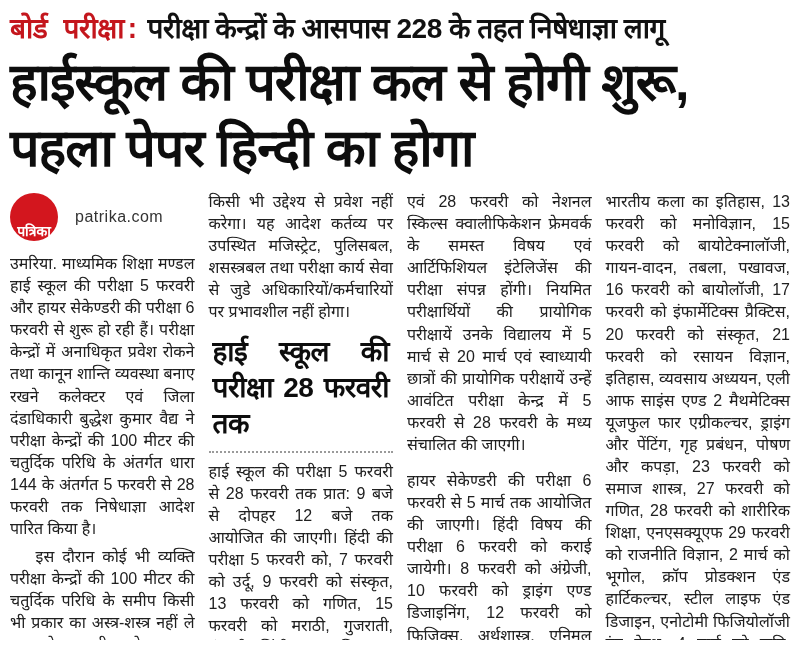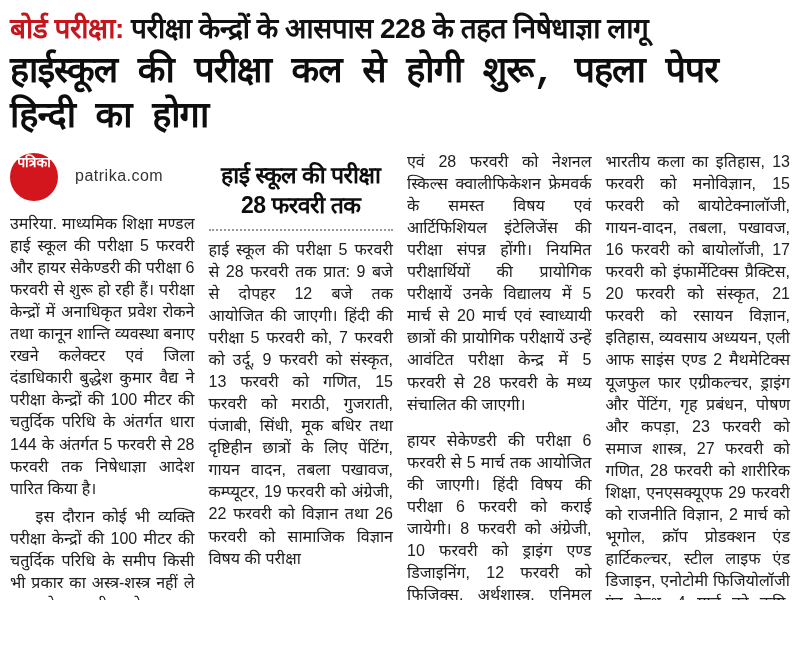--- a/index.html
+++ b/index.html
@@ -18,31 +18,30 @@
 
   
   .kicker {
     padding: 8px 10px 2px 10px;
     font-size: 28px;
     font-weight: bold;
     letter-spacing: -0.5px;
     white-space: nowrap;
     color: #111111;
   }
-  .kicker .hl { color: #c4161d; }
+  .kicker .hl { color: #c4161d; font-family: Liberation Mono, monospace; }
 
   
   .headline {
     padding: 2px 10px 4px 10px;
-    font-size: 36px;
+    font-size: 52px;
     line-height: 1.26;
     font-weight: 800;
     color: #0d0d0d;
     letter-spacing: -1px;
-    font-family: Liberation Mono, monospace;
   }
 
   
   .cols {
     display: flex;
     gap: 14px;
     padding: 6px 10px 0 10px;
     height: 455px;
     overflow: hidden;
   }
@@ -65,21 +64,21 @@
     gap: 9px;
     margin: 2px 0 12px 0;
   }
   .logo-circle {
     flex: 0 0 auto;
     width: 48px;
     height: 48px;
     border-radius: 50%;
     background: #d3161e;
     display: flex;
-    align-items: flex-start;
+    align-items: flex-end;
     justify-content: center;
   }
   .logo-circle span {
     color: #ffffff;
     font-weight: bold;
     font-size: 14px;
     white-space: nowrap;
   }
   .byline-text { font-size: 14px; color: #2a2a2a; line-height: 1.3; }
   .byline-text .network {
@@ -92,23 +91,22 @@
   .byline-text .site {
     display: block;
     font-size: 16px;
     letter-spacing: 0.5px;
     color: #333333;
     margin-left: 8px;
   }
 
   
   .subhead {
-    font-size: 23px;
+    font-size: 28px;
     font-weight: 800;
-    text-align: center;
     line-height: 1.3;
     color: #0d0d0d;
     margin: 10px 0 0 0;
     padding: 0 4px 8px 4px;
     border-bottom: 2px dotted #9a9a9a;
     letter-spacing: -0.5px;
   }
   .subhead-gap { height: 8px; }
 </style>
 </head>
@@ -131,20 +129,21 @@
         </div>
         <div class="byline-text">
           <span class="site">patrika.com</span>
         </div>
       </div>
       <p><span class="dateline">उमरिया.</span><span> माध्यमिक शिक्षा मण्डल हाई स्कूल की परीक्षा 5 फरवरी और हायर सेकेण्डरी की परीक्षा 6 फरवरी से शुरू हो रही हैं। परीक्षा केन्द्रों में अनाधिकृत प्रवेश रोकने तथा कानून शान्ति व्यवस्था बनाए रखने कलेक्टर एवं जिला दंडाधिकारी बुद्धेश कुमार वैद्य ने परीक्षा केन्द्रों की 100 मीटर की चतुर्दिक परिधि के अंतर्गत धारा 144 के अंतर्गत 5 फरवरी से 28 फरवरी तक निषेधाज्ञा आदेश पारित किया है।</span></p>
       <p class="indent">इस दौरान कोई भी व्यक्ति परीक्षा केन्द्रों की 100 मीटर की चतुर्दिक परिधि के समीप किसी भी प्रकार का अस्त्र-शस्त्र नहीं ले जा सकेगा। परीक्षा केन्द्र स्थल तथा उसके 100 मीटर की परिधि के अंदर ड्यूटी में तैनात कर्मियों के अलावा कोई भी व्यक्ति</p>
     </div>
 
     <div class="col">
+      <p>किसी भी उद्देश्य से प्रवेश नहीं करेगा। यह आदेश कर्तव्य पर उपस्थित मजिस्ट्रेट, पुलिसबल, शसस्त्रबल तथा परीक्षा कार्य सेवा से जुडे अधिकारियों/कर्मचारियों पर प्रभावशील नहीं होगा।</p>
       <h2 class="subhead">हाई स्कूल की परीक्षा 28 फरवरी तक</h2>
       <div class="subhead-gap"></div>
       <p>हाई स्कूल की परीक्षा 5 फरवरी से 28 फरवरी तक प्रात: 9 बजे से दोपहर 12 बजे तक आयोजित की जाएगी। हिंदी की परीक्षा 5 फरवरी को, 7 फरवरी को उर्दू,  9 फरवरी को संस्कृत, 13 फरवरी को गणित, 15 फरवरी को मराठी, गुजराती, पंजाबी, सिंधी, मूक बधिर तथा दृष्टिहीन छात्रों के लिए पेंटिंग, गायन वादन, तबला पखावज, कम्प्यूटर, 19 फरवरी को अंग्रेजी, 22 फरवरी को विज्ञान तथा 26 फरवरी को सामाजिक विज्ञान विषय की परीक्षा</p>
     </div>
 
     <div class="col">
       <p>एवं 28 फरवरी को नेशनल स्किल्स क्वालीफिकेशन फ्रेमवर्क के समस्त विषय एवं आर्टिफिशियल इंटेलिजेंस की परीक्षा संपन्न होंगी। नियमित परीक्षार्थियों की प्रायोगिक परीक्षायें उनके विद्यालय में 5 मार्च से 20 मार्च एवं स्वाध्यायी छात्रों की प्रायोगिक परीक्षायें उन्हें आवंटित परीक्षा केन्द्र में 5 फरवरी से 28 फरवरी के मध्य संचालित की जाएगी।</p>
       <div class="subhead-gap"></div>
       <p>हायर सेकेण्डरी की परीक्षा 6 फरवरी से 5 मार्च तक आयोजित की जाएगी। हिंदी विषय की परीक्षा 6 फरवरी को कराई जायेगी। 8 फरवरी को अंग्रेजी, 10 फरवरी को ड्राइंग एण्ड डिजाइनिंग, 12 फरवरी को फिजिक्स, अर्थशास्त्र, एनिमल हस्बेण्ड्री  मिल्क ट्रेड पोल्ट्री फार्मिंग एंड फिशरीज, विज्ञान के महत्व,</p>
     </div>

